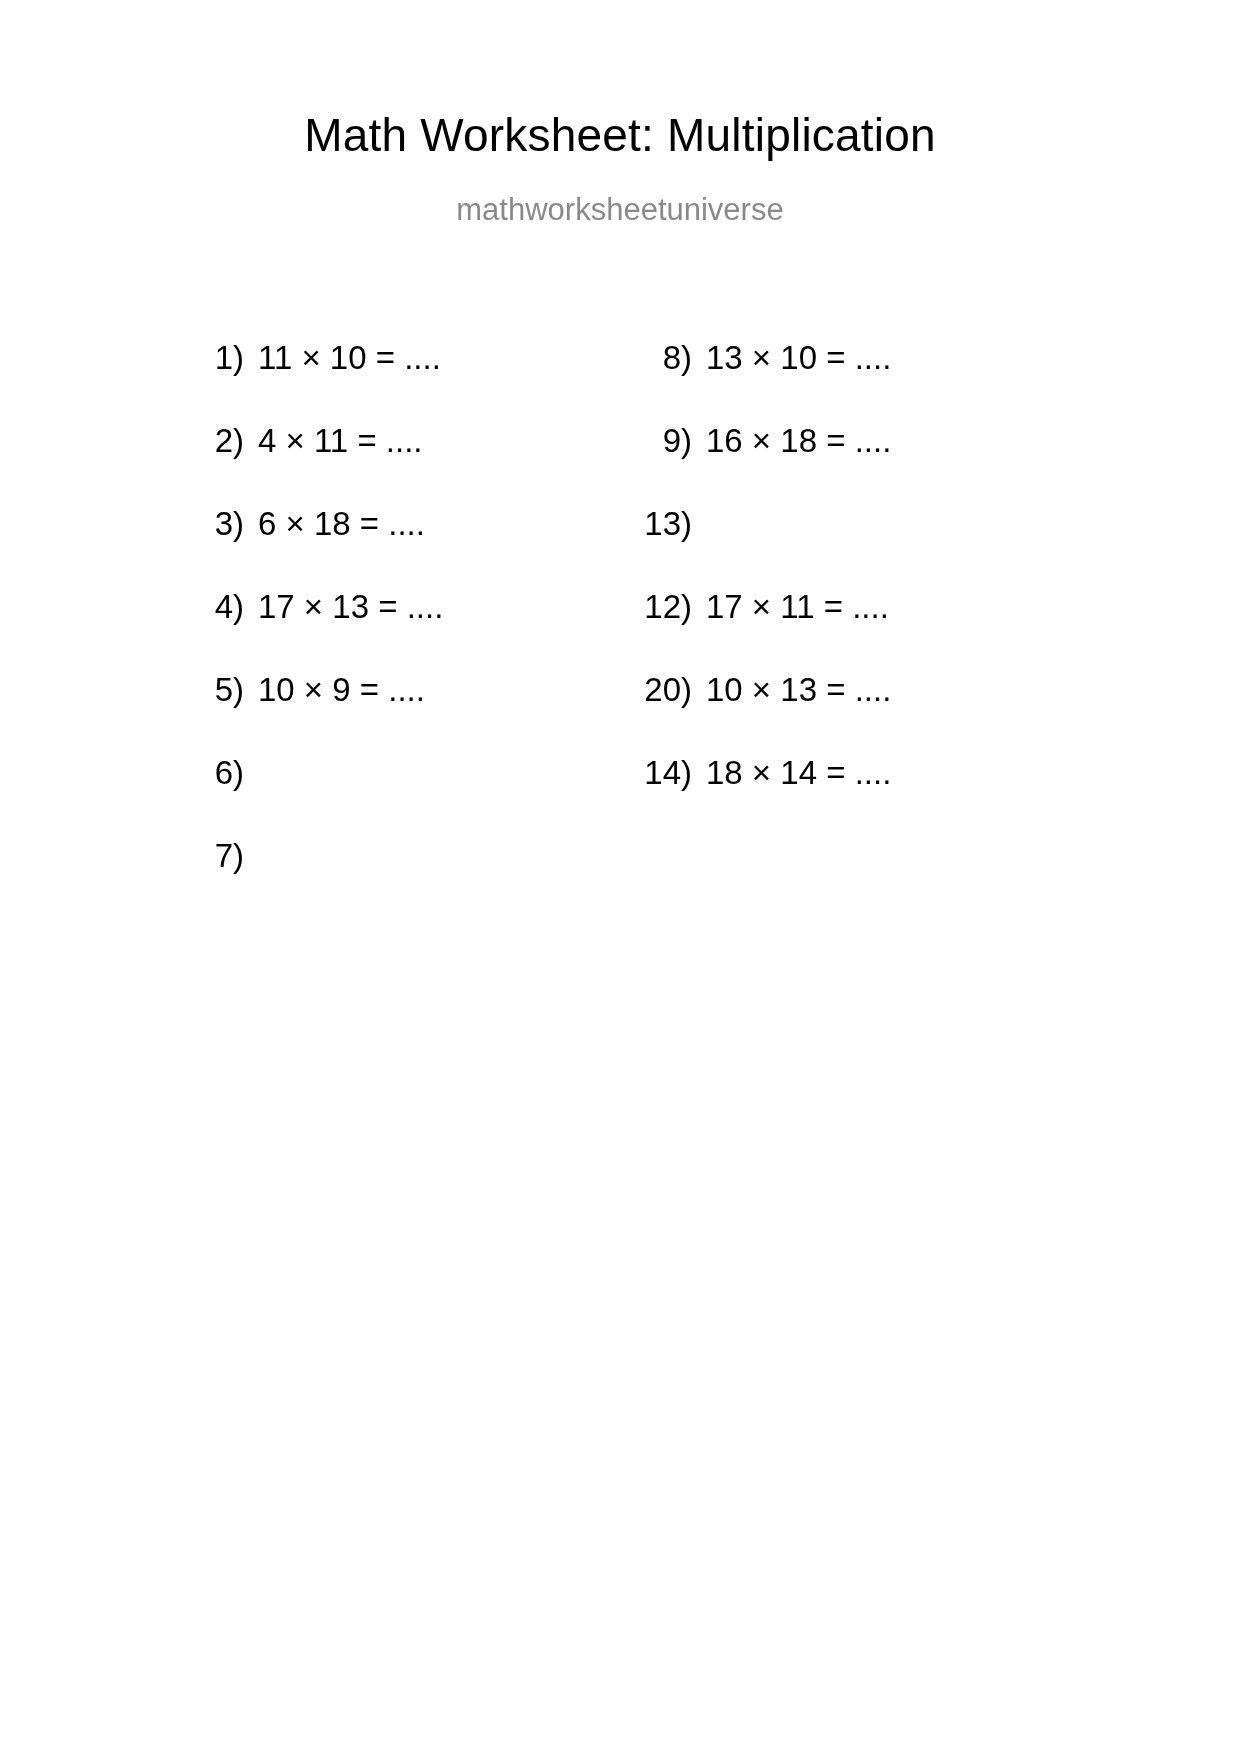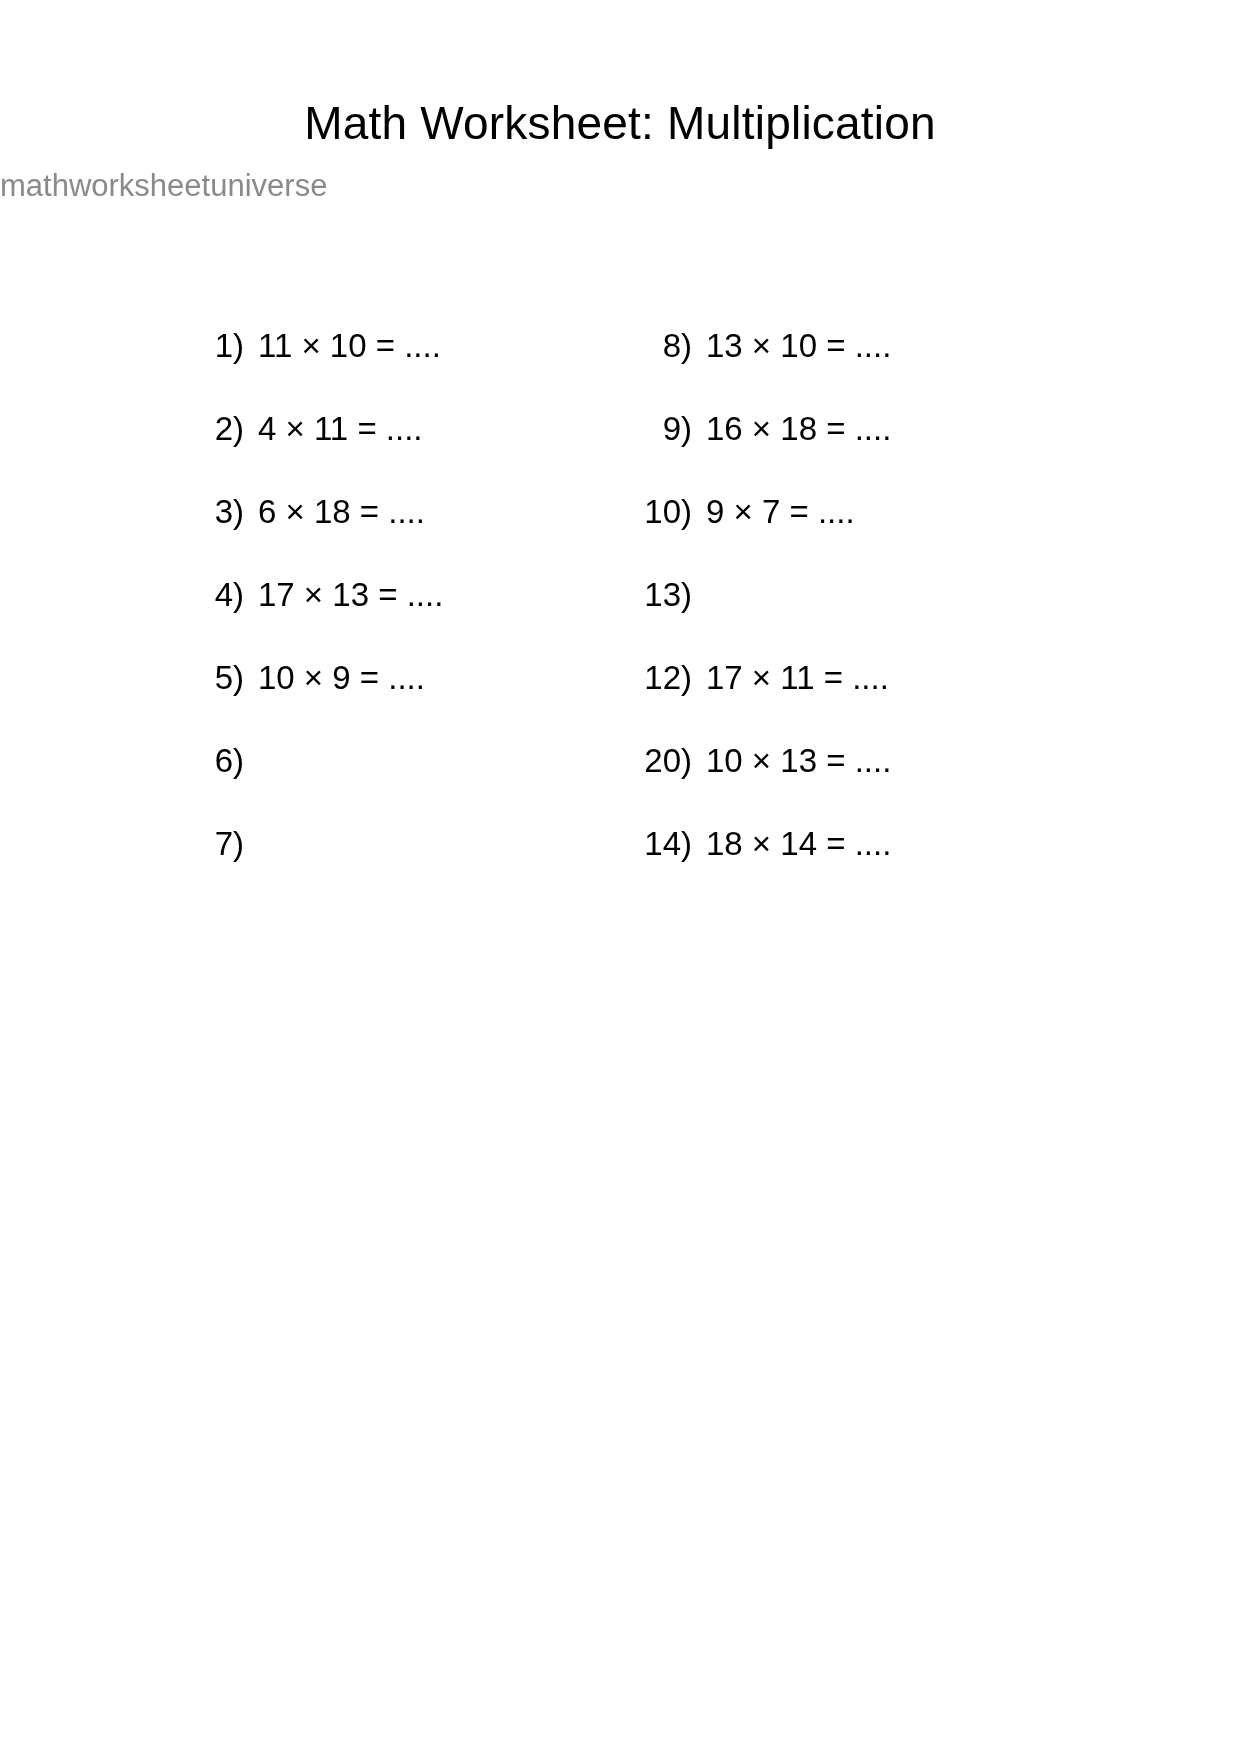--- a/index.html
+++ b/index.html
@@ -19,26 +19,26 @@
     width: 1240px;
     height: 1754px;
     position: relative;
     box-sizing: border-box;
   }
   .title {
     text-align: center;
     font-size: 46px;
     font-weight: normal;
     color: #000000;
-    margin: 4px;
+    margin: 16px;
     padding-top: 92px;
     letter-spacing: 0.2px;
   }
   .subtitle {
-    text-align: left;
+    text-align: center;
     font-size: 31px;
     color: #8a8a8a;
     margin: 0;
     padding-top: 14px;
   }
   .problems {
     position: absolute;
     top: 300px;
     left: 0;
     width: 1240px;
@@ -118,24 +118,20 @@
     <div class="column column-right">
       <div class="problem">
         <span class="num">8)</span>
         <span class="expr">13 × 10 = ....</span>
       </div>
       <div class="problem">
         <span class="num">9)</span>
         <span class="expr">16 × 18 = ....</span>
       </div>
       <div class="problem">
-        <span class="num">10)</span>
-        <span class="expr">9 × 7 = ....</span>
-      </div>
-      <div class="problem">
         <span class="num">13)</span>
       </div>
       <div class="problem">
         <span class="num">12)</span>
         <span class="expr">17 × 11 = ....</span>
       </div>
       <div class="problem">
         <span class="num">20)</span>
         <span class="expr">10 × 13 = ....</span>
       </div>

